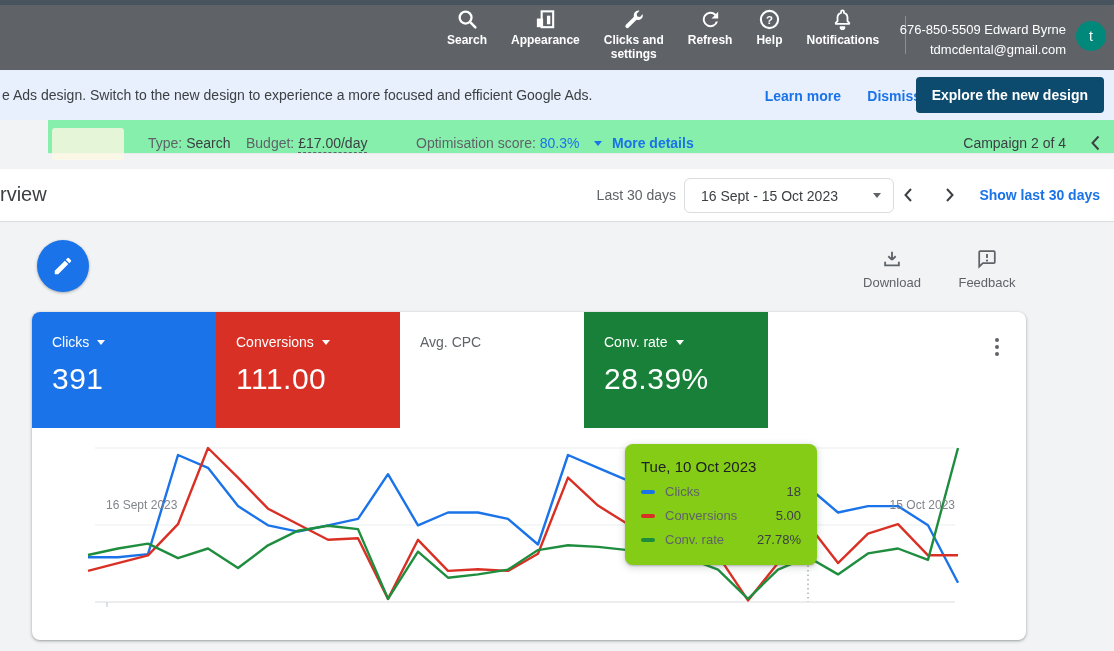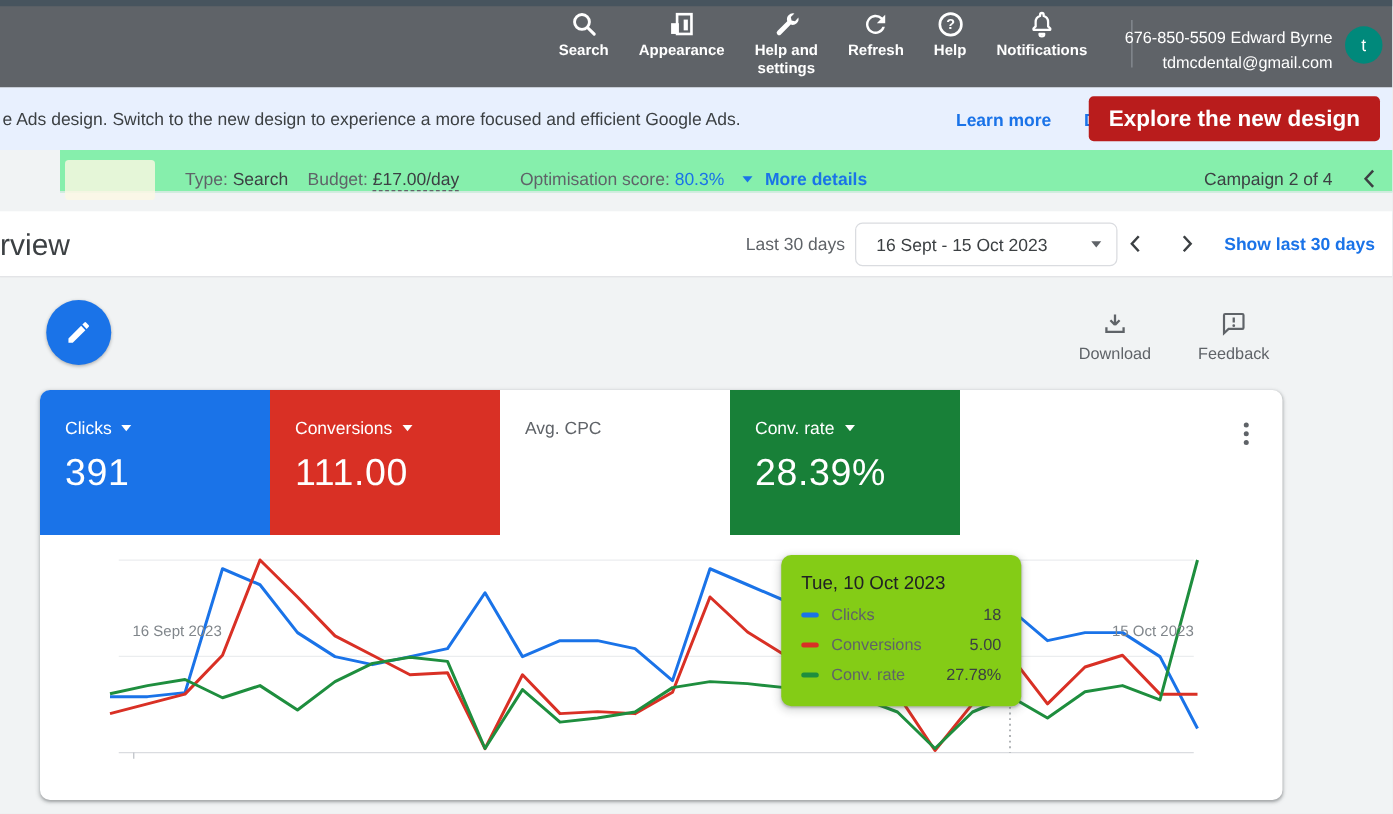--- a/index.html
+++ b/index.html
@@ -17,38 +17,38 @@
   .tb-divider { position:absolute; left:905px; top:16px; width:1px; height:38px; background:#8a9095; }
   .account { position:absolute; right:48px; top:20px; text-align:right; color:#fff; font-size:13px; font-weight:400; line-height:1.5; }
   .avatar { position:absolute; right:8px; top:21px; width:30px; height:30px; border-radius:50%; background:#00897b; color:#fff; font-size:14px; display:flex; align-items:center; justify-content:center; }
 
   
   .banner { position:absolute; top:70px; left:0; width:1114px; height:50px; background:#e8f0fe; }
   .banner .msg { position:absolute; left:2px; top:17px; font-size:14px; color:#3c4043; white-space:nowrap; }
   .banner .link { position:absolute; top:18px; font-size:14px; font-weight:700; color:#1a73e8; cursor:pointer; text-decoration:none; }
   .banner .learn { right:273px; }
   .banner .dismiss { right:193px; }
-  .banner .cta { position:absolute; right:10px; top:77px; height:36px; padding:0 16px; background:#b91c1c; color:#fff;
-                 font-size:18px; font-weight:700; border:none; border-radius:4px; cursor:pointer; font-family:inherit; top:7px; }
+  .banner .cta { position:absolute; right:10px; top:77px; height:36px; padding:0 16px; background:#0c4a6e; color:#fff;
+                 font-size:14px; font-weight:700; border:none; border-radius:4px; cursor:pointer; font-family:inherit; top:7px; }
 
   
   .campbar { position:absolute; top:120px; left:0; width:1114px; height:34px; background:#86efac; border-bottom:1px solid #e8eaed;margin-left:48px; }
   .campbar .redact { position:absolute; left:4px; top:8px; width:72px; height:32px; background:#fdf8e4; opacity:.8; border-radius:3px; }
   .campbar .item { position:absolute; top:15px; font-size:14px; color:#5f6368; white-space:nowrap; }
   .campbar .val { color:#3c4043; }
   .campbar .budget-val { border-bottom:1px dashed #5f6368; padding-bottom:1px; cursor:pointer; }
   .campbar .opt-val { color:#1a73e8; }
   .more { position:absolute; left:546px; top:15px; display:flex; align-items:center; gap:10px; color:#1a73e8; font-size:14px; font-weight:700; cursor:pointer; }
   .pager { position:absolute; right:96px; top:15px; font-size:14px; color:#3c4043; }
   .pager-prev { position:absolute; right:56px; top:13px; cursor:pointer; }
   .pager-next { position:absolute; right:12px; top:13px; cursor:pointer; }
 
   
   .ovbar { position:absolute; top:169px; left:0; width:1114px; height:53px; background:#fff; border-bottom:1px solid #dadce0; box-shadow:0 1px 2px rgba(60,64,67,.1); }
-  .ov-title { position:absolute; left:0px; top:14px; font-size:24px; color:#3c4043; }
+  .ov-title { position:absolute; left:0px; top:14px; font-size:20px; color:#3c4043; }
   .range-label { position:absolute; right:438px; top:18px; font-size:14px; color:#5f6368;padding-left:23px; }
   .range-box { position:absolute; left:684px; top:9px; width:210px; height:35px; border:1px solid #dadce0; border-radius:6px;
                display:flex; align-items:center; padding:0 12px 0 16px; cursor:pointer; background:#fff; }
   .range-box .rv { font-size:14px; color:#3c4043; flex:1; }
   .ov-prev { position:absolute; left:899px; top:16px; cursor:pointer; }
   .ov-next { position:absolute; left:939px; top:16px; cursor:pointer; }
   .show-link { position:absolute; right:14px; top:18px; font-size:14px; font-weight:700; color:#1a73e8; cursor:pointer; text-decoration:none; }
 
   
   .main { position:absolute; top:222px; left:0; width:1114px; height:429px; background:#f1f3f4; }
@@ -118,21 +118,21 @@
             </svg>
         </span>
         <span class="lbl">Appearance</span>
       </div>
       <div class="tb-item">
         <span>
           <svg width="23" height="23" viewBox="0 0 24 24">
               <path d="M21.6 6.2a5 5 0 0 1-6.4 6L7 20.4a2 2 0 0 1-2.9-2.9l8.2-8.2a5 5 0 0 1 6-6.4l-3 3 .6 2.9 2.9.6 2.8-3.2z" fill="#fff"></path>
             </svg>
         </span>
-        <span class="lbl">Help and
+        <span class="lbl">Clicks and
 settings</span>
       </div>
       <div class="tb-item">
         <span>
           <svg width="23" height="23" viewBox="0 0 24 24">
               <path d="M17.65 6.35A8 8 0 1 0 19.73 14h-2.08a6 6 0 1 1-1.41-6.24L13 11h7V4l-2.35 2.35z" fill="#fff"></path>
             </svg>
         </span>
         <span class="lbl">Refresh</span>
       </div>

